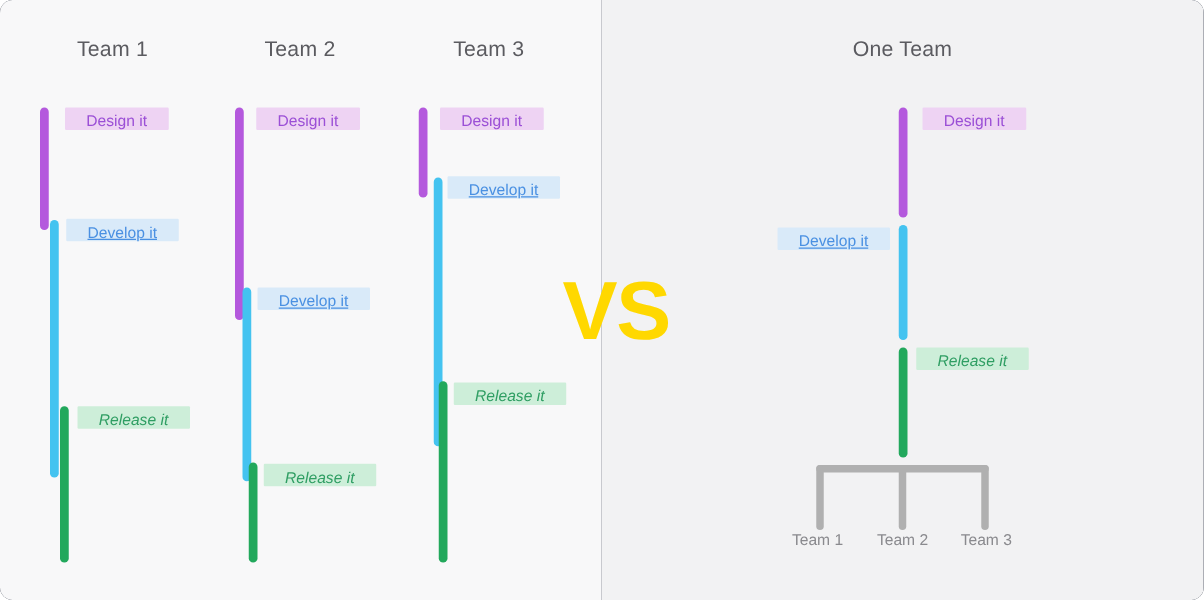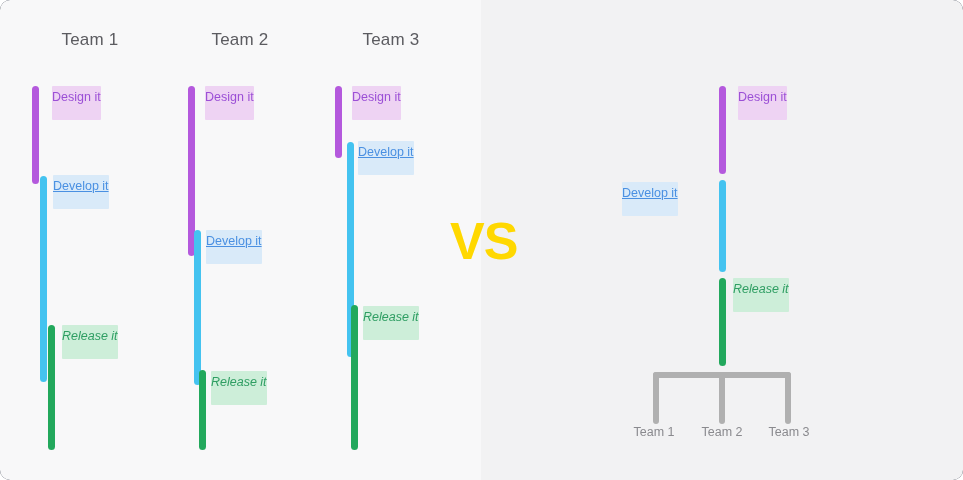--- a/index.html
+++ b/index.html
@@ -46,35 +46,35 @@
     position: absolute;
     width: 7px;
     border-radius: 4px;
   }
   .bar-design  { background: #b459dd; }
   .bar-develop { background: #44c3f0; }
   .bar-release { background: #22a85c; }
 
   .chip {
     position: absolute;
-    height: 34px;
+    height: 18px;
     line-height: 22px;
-    padding: 0 0;
+    padding: 0 17px;
     font-size: 12.5px;
     white-space: nowrap;
     border-radius: 1px;
     box-sizing: border-box;
   }
   .chip-design  { background: #eed3f3; color: #9b4fd6; }
   .chip-develop { background: #d9eaf9; color: #4a90e2; text-decoration: underline; }
   .chip-release { background: #cdeed9; color: #2f9e63; font-style: italic; }
 
   #vs-label {
     position: absolute;
-    font-size: 52px;
+    font-size: 66px;
     font-weight: 700;
     color: #ffd800;
     letter-spacing: -1px;
     line-height: 1;
     z-index: 5;
   }
 
   .bracket-seg {
     position: absolute;
     background: #b0b0b0;
@@ -125,20 +125,21 @@
 
     <div class="bar bar-develop" style="left:347px; top:142px; height:215px;"></div>
     <div class="chip chip-develop" style="left:358px; top:141px;">Develop it</div>
 
     <div class="bar bar-release" style="left:351px; top:305px; height:145px;"></div>
     <div class="chip chip-release" style="left:363px; top:306px;">Release it</div>
   </div>
 
   <div class="panel" id="panel-right">
 
+    <div class="col-title" style="left:181px; top:30px; width:120px;">One Team</div>
 
     <div class="bar bar-design" style="left:238px; top:86px;  height:88px;"></div>
     <div class="chip chip-design" style="left:257px; top:86px;">Design it</div>
 
     <div class="bar bar-develop" style="left:238px; top:180px; height:92px;"></div>
     <div class="chip chip-develop" style="left:141px; top:182px;">Develop it</div>
 
     <div class="bar bar-release" style="left:238px; top:278px; height:88px;"></div>
     <div class="chip chip-release" style="left:252px; top:278px;">Release it</div>
 

